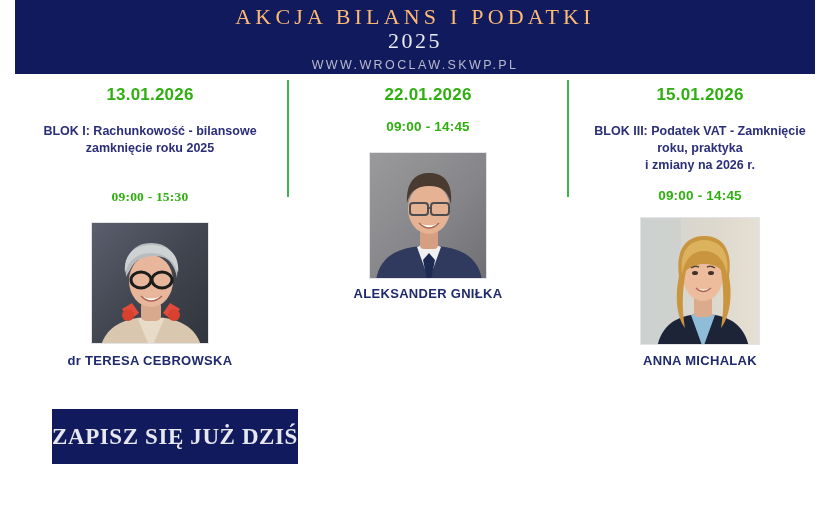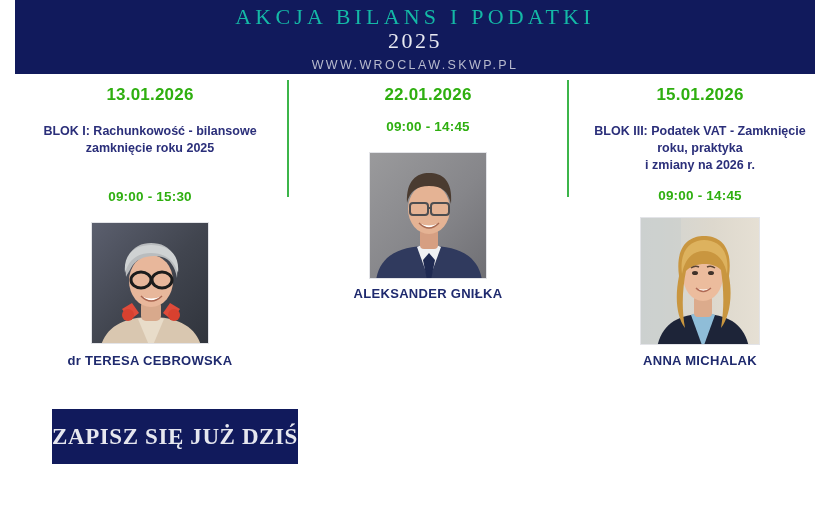--- a/index.html
+++ b/index.html
@@ -24,21 +24,21 @@
     height: 74px;
     background: #111a5c;
     box-sizing: border-box;
     display: flex;
     flex-direction: column;
     align-items: center;
     justify-content: flex-start;
     padding-top: 4px;
   }
   .banner-title {
-    color: #14b8a6;
+    color: #fdba74;
     font-family: "Liberation Serif", serif;
     font-size: 22px;
     font-weight: 400;
     letter-spacing: 4.2px;
     line-height: 25px;
     text-align: center;
     white-space: nowrap;
   }
   .banner-year {
     color: #e9eaf2;
@@ -109,21 +109,21 @@
     white-space: pre-line;
   }
   .col-time {
     color: #2faf10;
     font-size: 13.5px;
     font-weight: bold;
     line-height: 16px;
     text-align: center;
     letter-spacing: 0.2px;
   }
-  .time-1 { margin-top: 32px; }
+  .time-1 { margin-top: 32px; font-family: Liberation Serif, serif; }
   .time-2 { margin-top: 14px; }
   .time-3 { margin-top: 14px; }
 
   
   .photo {
     width: 118px;
     height: 127px;
     background: #cfd2d8;
     position: relative;
     overflow: hidden;

